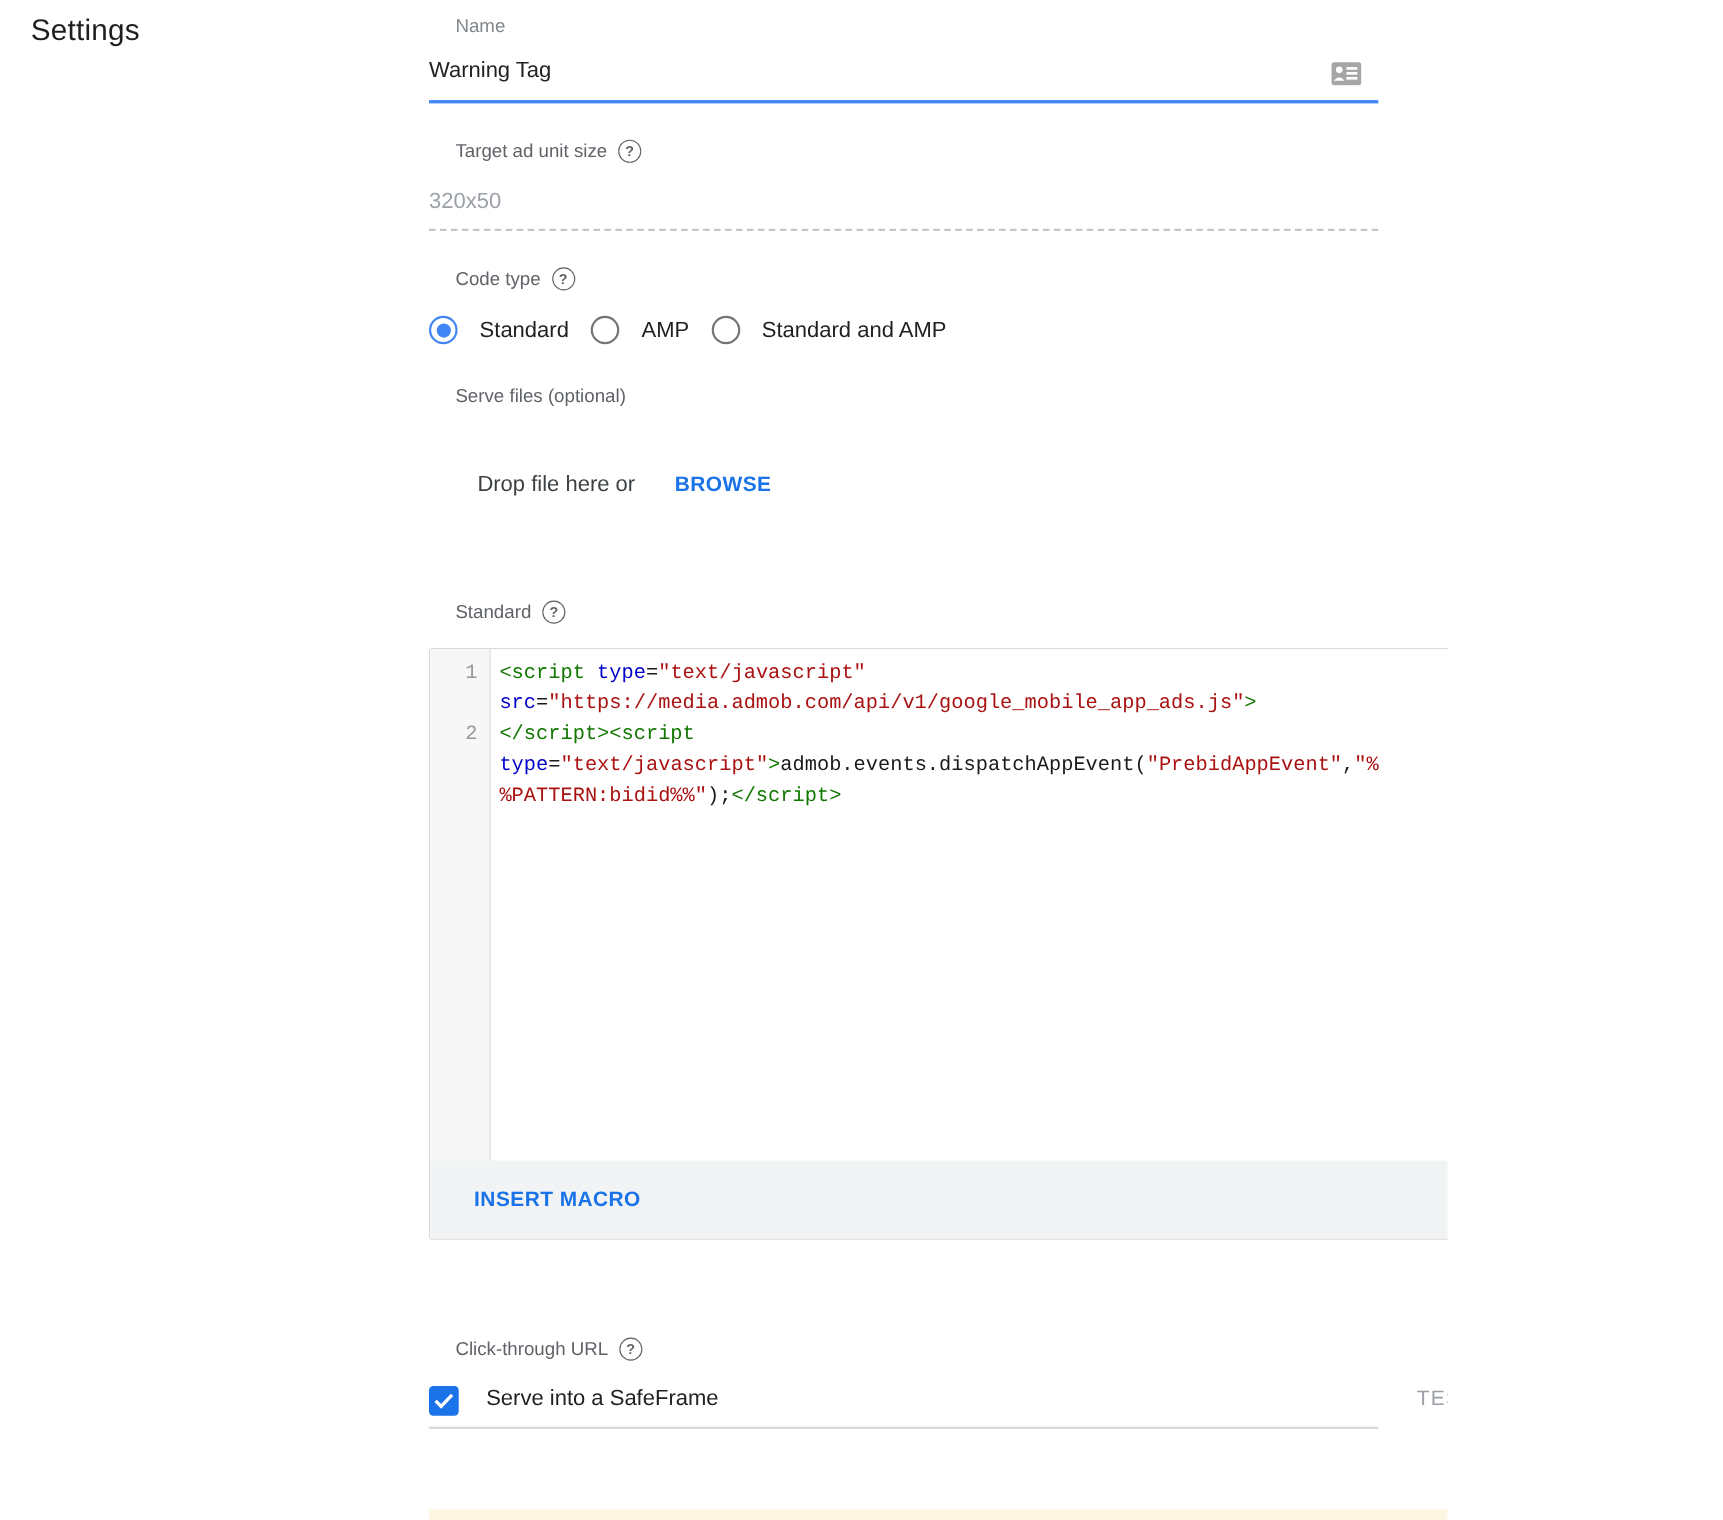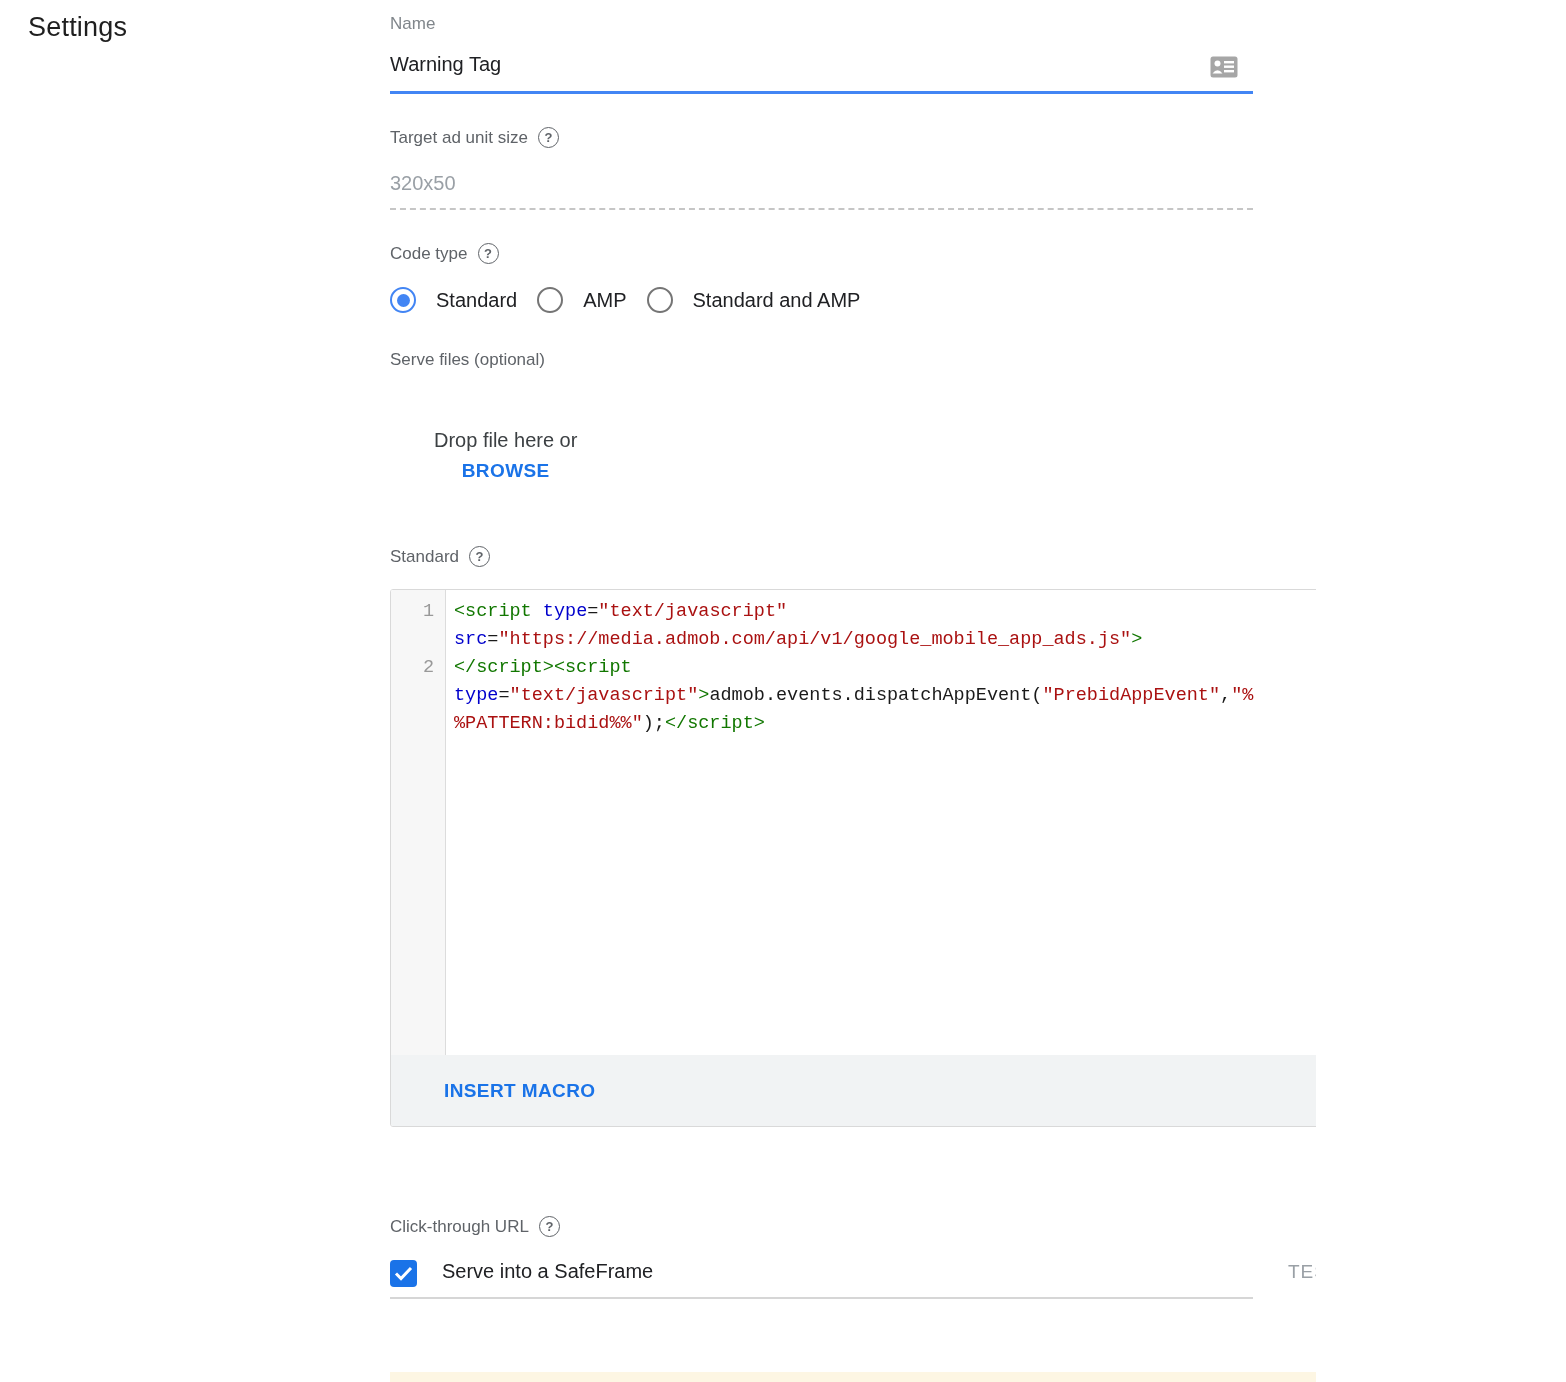--- a/index.html
+++ b/index.html
@@ -5,21 +5,21 @@
   * { margin:0; padding:0; box-sizing:border-box; }
   html,body { background:#fff; }
   body { font-family:"Liberation Sans", sans-serif; color:#202124; }
   .page { position:relative; width:1316px; height:1382px; background:#fff; overflow:hidden; }
 
   .settings-title { position:absolute; left:28px; top:12px; font-size:27px; color:#1f1f1f; letter-spacing:.2px; }
 
   .main { position:absolute; left:390px; top:0; width:1082px; height:1382px; }
   .blk { position:absolute; left:0; }
 
-  .field-label { font-size:17px; color:#5f6368; display:flex; align-items:center; gap:10px; }
+  .field-label { font-size:17px; color:#5f6368; display:flex; align-items:center; gap:10px;margin-left:24px; }
   .field-label.light { color:#80868b; }
 
   .help-circle { width:21px; height:21px; border:1.6px solid #5f6368; border-radius:50%;
     display:inline-flex; align-items:center; justify-content:center;
     font-size:13px; color:#5f6368; font-weight:700; line-height:1; }
 
   .name-label { top:14px; }
   .name-value { top:53px; font-size:20px; color:#202124; }
   .name-underline { top:91px; width:863px; height:3px; background:#4285f4; }
   .name-icon { top:56px; left:820px; width:28px; height:22px; }
@@ -32,21 +32,21 @@
   .radio-row { top:287px; display:flex; align-items:center; }
   .radio-option { display:flex; align-items:center; gap:20px; margin-right:20px; cursor:pointer; }
   .radio-circle { width:26px; height:26px; border:2px solid #757575; border-radius:50%;
     position:relative; flex:0 0 26px; }
   .radio-option.selected .radio-circle { border-color:#4285f4; }
   .radio-option.selected .radio-circle::after { content:""; position:absolute; left:50%; top:50%;
     width:13px; height:13px; margin:-6.5px 0 0 -6.5px; border-radius:50%; background:#4285f4; }
   .radio-label { font-size:20px; color:#202124; }
 
   .upload-label { top:350px; }
-  .drop-row { top:429px; padding-left:44px; display:flex; align-items:center; gap:8px;flex-direction:column; }
+  .drop-row { top:429px; padding-left:44px; display:flex; align-items:center; gap:36px; }
   .drop-text { font-size:20px; color:#3c4043; }
   .browse-btn { font-size:19px; font-weight:700; color:#1a73e8; letter-spacing:.4px; cursor:pointer; }
 
   .std-label { top:546px; }
 
   .editor { top:589px; width:1082px; height:538px; border:1px solid #d9d9d9; border-radius:3px;
     overflow:hidden; background:#fff; }
   .code-area { position:relative; height:465px; background:#fff; }
   .code-gutter-bg { position:absolute; left:0; top:0; bottom:0; width:55px; background:#f7f7f7;
     border-right:1px solid #dcdcdc; }
@@ -54,21 +54,21 @@
     font-size:18.5px; line-height:28px; }
   .code-row { display:flex; }
   .row-num { flex:0 0 55px; width:55px; text-align:right; padding-right:12px; color:#999; }
   .row-code { padding-left:8px; white-space:pre; color:#000; }
   .tok-tag { color:#117700; }
   .tok-attr { color:#0000cc; }
   .tok-str { color:#aa1111; }
   .tok-plain { color:#1a1a1a; }
 
   .editor-footer { position:relative; height:72px; background:#f1f3f4; display:flex; align-items:center; }
-  .insert-macro { margin-left:53px; font-size:19px; font-weight:700; color:#1a73e8;
+  .insert-macro { margin-left:40px; font-size:19px; font-weight:700; color:#1a73e8;
     letter-spacing:.4px; cursor:pointer; }
   .resize-handle { position:absolute; right:8px; bottom:8px; width:20px; height:20px; }
 
   .warning-text { top:1133px; font-size:18px; color:#c5392e; }
 
   .cu-label { top:1216px; }
   .cu-underline { top:1297px; width:863px; border-bottom:2px solid #d6d6d6; }
   .test-btn { top:1261px; left:898px; font-size:19px; color:#9aa0a6; letter-spacing:1px; font-weight:500; }
 
   .sf-row { top:1260px; display:flex; align-items:flex-start; gap:25px; }

